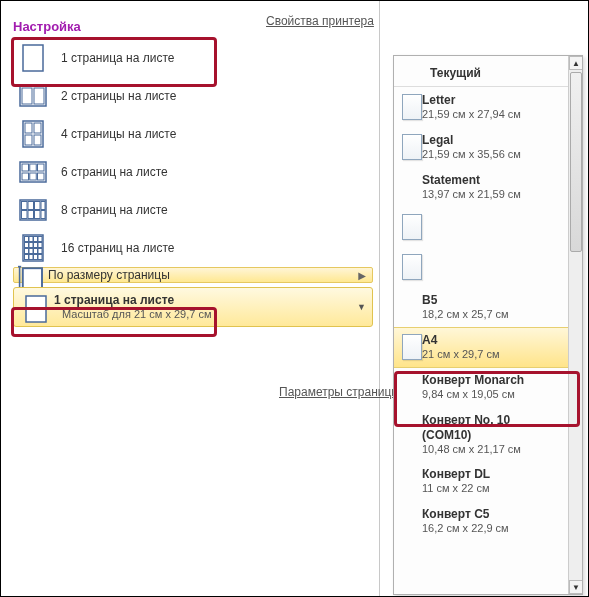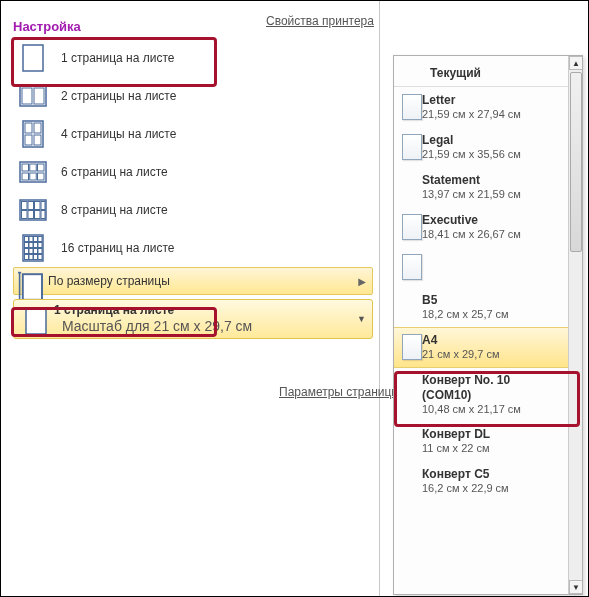--- a/index.html
+++ b/index.html
@@ -72,21 +72,21 @@
     position: absolute;
     pointer-events: none;
   }
   .hl1 { top: 36px; left: 10px; width: 206px; height: 50px; }
   .hl2 { top: 306px; left: 10px; width: 206px; height: 30px; }
   .hl3 { top: 370px; left: 393px; width: 186px; height: 56px; }
 
   .submenu-row {
     display: flex;
     align-items: center;
-    height: 28px;
+    height: 16px;
     padding: 0 6px 0 4px;
     gap: 10px;
     background: linear-gradient(#fff5d6, #ffe891);
     border: 1px solid #e5c860;
     border-radius: 2px;
     position: relative;
     cursor: pointer;
   }
   .submenu-row .arrow {
     margin-left: auto;
@@ -102,21 +102,21 @@
     padding: 4px 6px;
     display: flex;
     align-items: center;
     gap: 10px;
     position: relative;
     height: 40px;
     cursor: pointer;
   }
   .combo .texts { display:flex; flex-direction:column; line-height:1.2; }
   .combo .texts .l1 { font-weight:600; color:#333; font-size:12px; }
-  .combo .texts .l2 { color:#555; font-size:14px;padding-left:8px; }
+  .combo .texts .l2 { color:#555; font-size:11px;padding-left:8px; }
   .combo .dd {
     position:absolute; right:6px; top:50%; transform:translateY(-50%);
     font-size:9px; color:#555;
   }
 
   .page-params {
     position: absolute;
     top: 384px;
     left: 278px;
     color: #555;
@@ -351,40 +351,43 @@
       </div>
       <div class="size-row noicon">
         <div class="page-thumb"></div>
         <div class="txt">
           <div class="name">Statement</div>
           <div class="dims">13,97 см x 21,59 см</div>
         </div>
       </div>
       <div class="size-row">
         <div class="page-thumb"></div>
-        <div class="txt">
-          <div class="name">Executive</div>
-          <div class="dims">18,41 см x 26,67 см</div>
-        </div>
       </div>
       <div class="size-row">
         <div class="page-thumb"></div>
       </div>
       <div class="size-row noicon">
         <div class="page-thumb"></div>
         <div class="txt">
           <div class="name">B5</div>
           <div class="dims">18,2 см x 25,7 см</div>
         </div>
       </div>
       <div class="size-row selected">
         <div class="page-thumb"></div>
         <div class="txt">
           <div class="name">A4</div>
           <div class="dims">21 см x 29,7 см</div>
+        </div>
+      </div>
+      <div class="size-row noicon">
+        <div class="page-thumb"></div>
+        <div class="txt">
+          <div class="name">Конверт Monarch</div>
+          <div class="dims">9,84 см x 19,05 см</div>
         </div>
       </div>
       <div class="size-row noicon">
         <div class="page-thumb"></div>
         <div class="txt">
           <div class="name">Конверт No. 10 (COM10)</div>
           <div class="dims">10,48 см x 21,17 см</div>
         </div>
       </div>
       <div class="size-row noicon">

